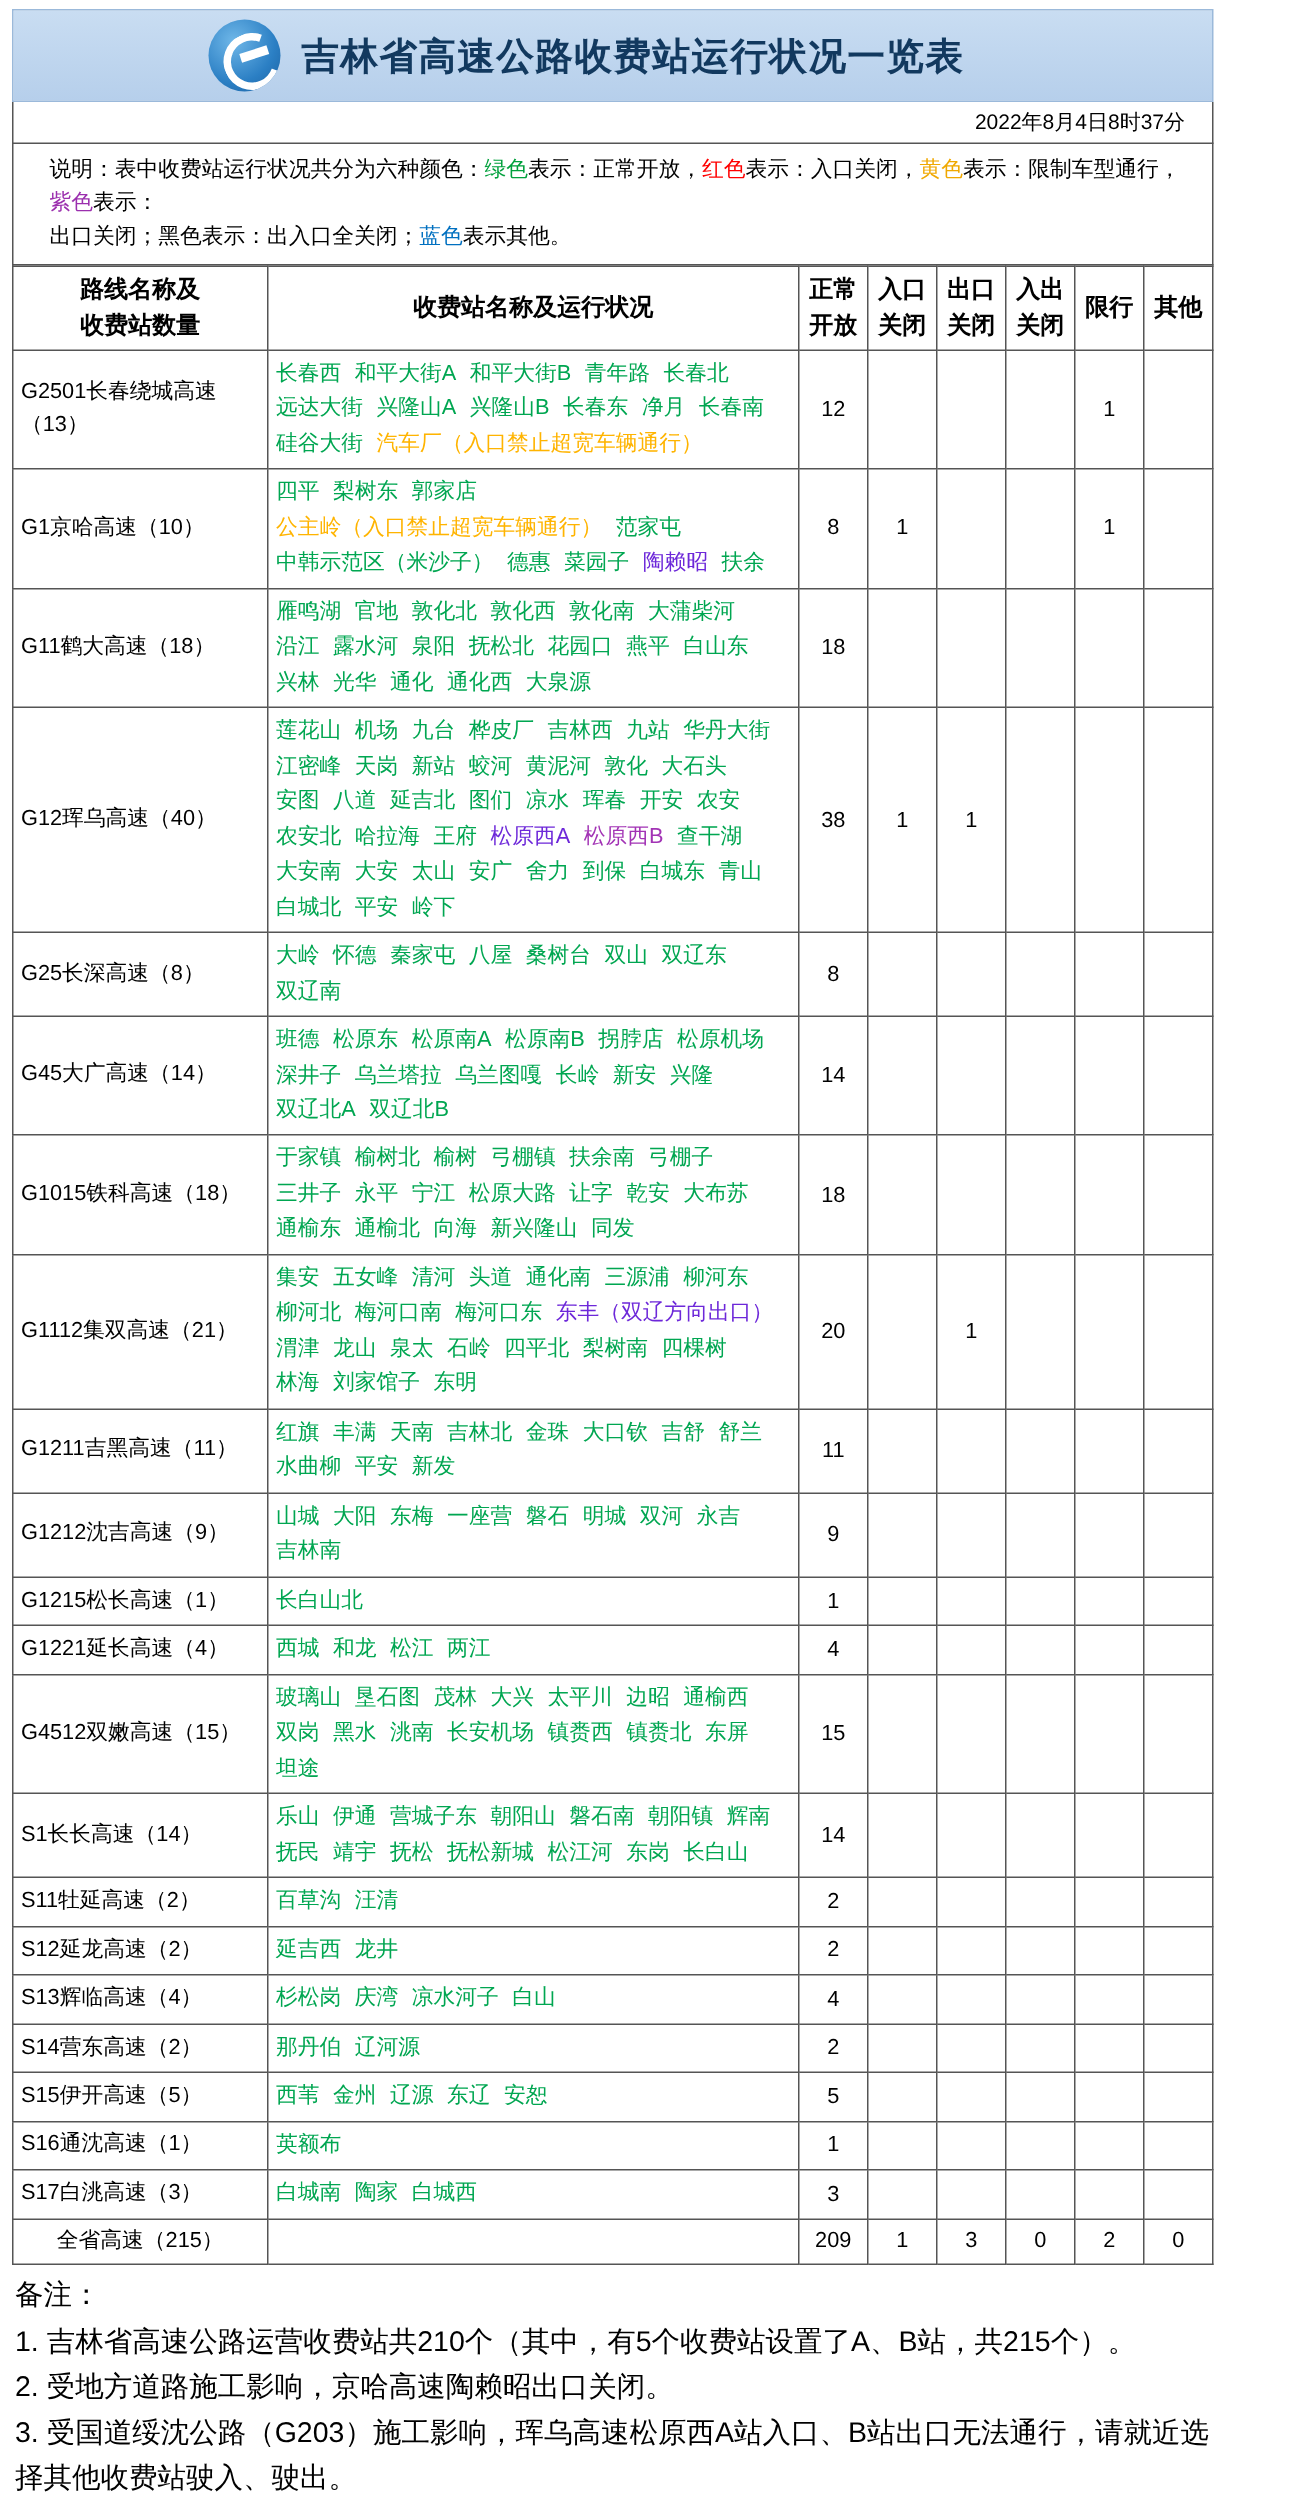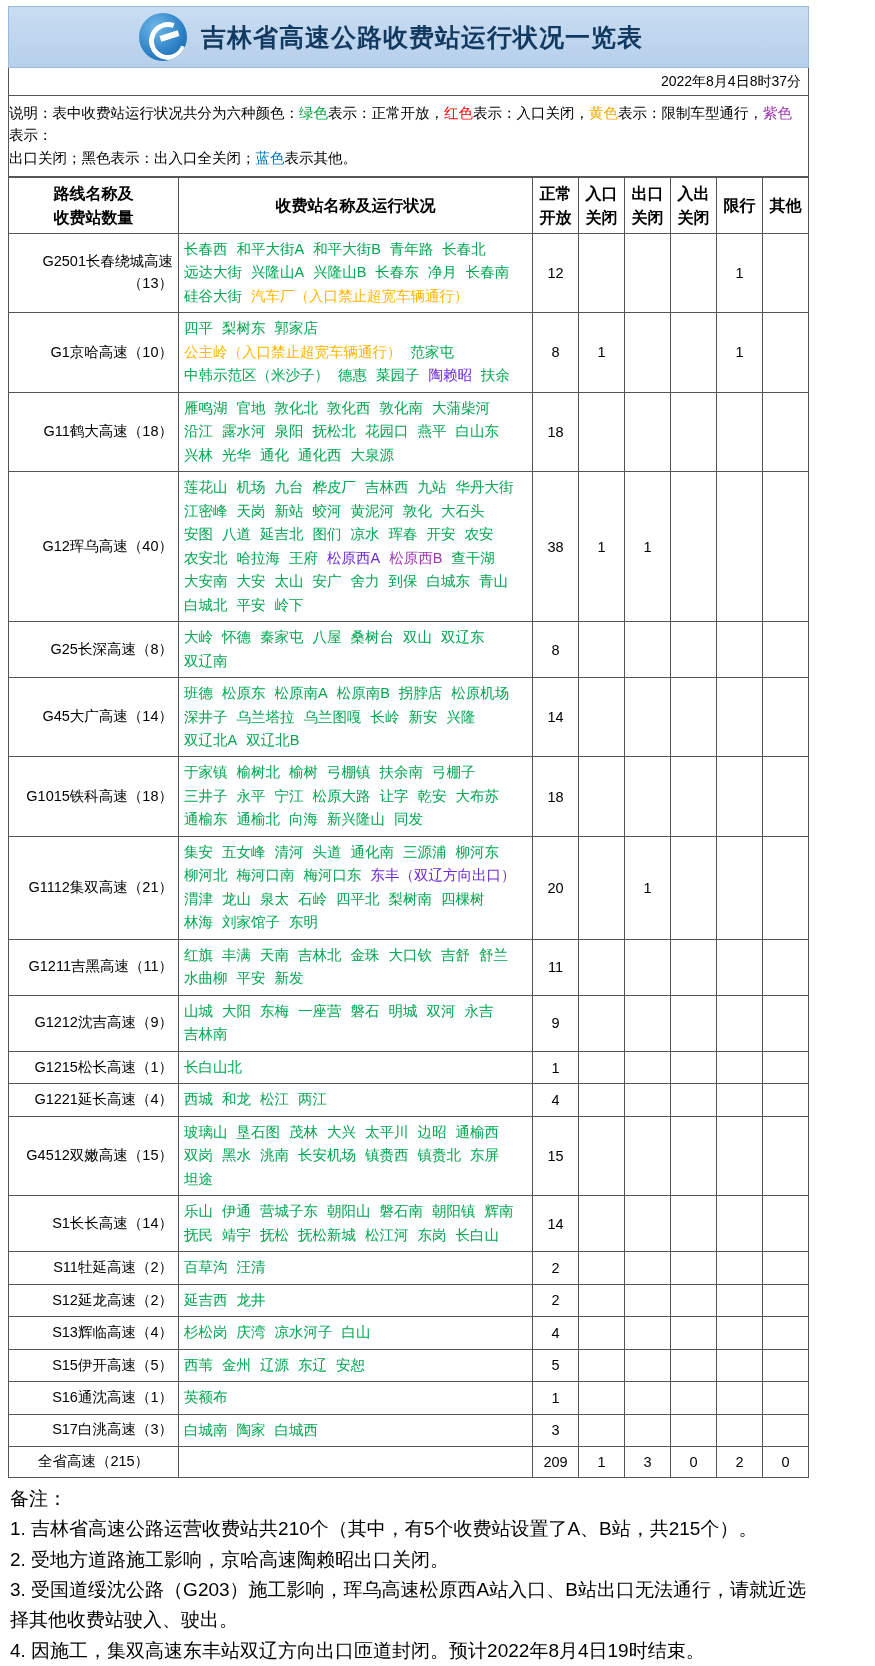--- a/index.html
+++ b/index.html
@@ -63,29 +63,29 @@
     color: #12395f;
   }
   
   .timestamp-row {
     border: 1px solid #555;
     border-top: none;
     height: 28px;
     display: flex;
     align-items: center;
     justify-content: flex-end;
-    padding-right: 7px;
+    padding-right: 18px;
     box-sizing: border-box;
     font-size: 14px;
   }
   
   .legend {
     border: 1px solid #555;
     border-top: none;
-    padding: 6px 8px 7px 0;
+    padding: 6px 8px 7px 24px;
     font-size: 14.5px;
     line-height: 1.55;
     box-sizing: border-box;
   }
   .legend .green { color: #00a03c; }
   .legend .red { color: #ff0000; }
   .legend .yellow { color: #f0a800; }
   .legend .purple { color: #9b2fae; }
   .legend .blue { color: #0070c0; }
   .legend .black { color: #000; }
@@ -104,21 +104,21 @@
   table.main th {
     font-size: 16px;
     font-weight: bold;
     text-align: center;
     line-height: 1.45;
   }
   th.c-route { width: 170px; }
   th.c-stations { width: auto; margin-left: 44px; }
   th.c-num { width: 46px; font-size: 13.5px; }
   td.route {
-    text-align: right;
+    text-align: left;
     font-size: 14.5px;
     line-height: 1.5;
   }
   td.stations {
     font-size: 14.5px;
     line-height: 1.62;
     text-align: left;
   }
   td.num {
     text-align: center;
@@ -339,20 +339,30 @@
           <td class="route">S13辉临高速（4）</td>
           <td class="stations"><span class="st g">杉松岗</span><span class="st g">庆湾</span><span class="st g">凉水河子</span><span class="st g">白山</span></td>
           <td class="num">4</td>
           <td class="num"></td>
           <td class="num"></td>
           <td class="num"></td>
           <td class="num"></td>
           <td class="num"></td>
         </tr>
         <tr>
+          <td class="route">S14营东高速（2）</td>
+          <td class="stations"><span class="st g">那丹伯</span><span class="st g">辽河源</span></td>
+          <td class="num">2</td>
+          <td class="num"></td>
+          <td class="num"></td>
+          <td class="num"></td>
+          <td class="num"></td>
+          <td class="num"></td>
+        </tr>
+        <tr>
           <td class="route">S15伊开高速（5）</td>
           <td class="stations"><span class="st g">西苇</span><span class="st g">金州</span><span class="st g">辽源</span><span class="st g">东辽</span><span class="st g">安恕</span></td>
           <td class="num">5</td>
           <td class="num"></td>
           <td class="num"></td>
           <td class="num"></td>
           <td class="num"></td>
           <td class="num"></td>
         </tr>
         <tr>

